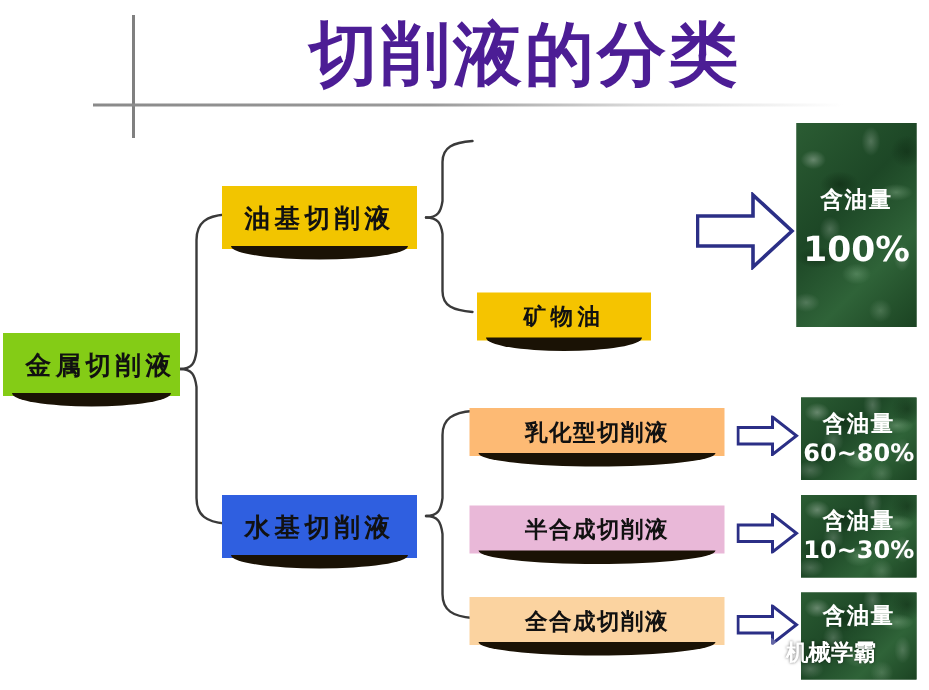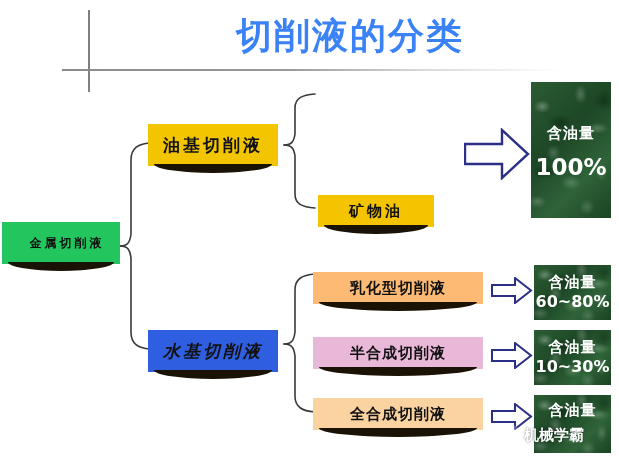--- a/index.html
+++ b/index.html
@@ -17,24 +17,24 @@
     position:absolute;left:88px;top:10px;width:2px;height:82px;
     background:#808080;
   }
   .hrule{
     position:absolute;left:62px;top:69px;height:2px;width:500px;
     background:linear-gradient(to right,#8a8a8a 0%,#9a9a9a 45%,#d8d8d8 72%,#ffffff 100%);
   }
   .title{
     position:absolute;left:160px;top:14px;width:380px;
     text-align:center;
-    font-size:36px;
+    font-size:46px;
     line-height:44px;
     font-weight:bold;
-    color:#3b82f6;
+    color:#4c1d95;
     letter-spacing:2px;
     font-family:"DejaVu Sans","Liberation Sans",sans-serif;
     white-space:nowrap;
   }
 
   
   .node{
     position:absolute;
     box-sizing:border-box;
     display:flex;align-items:center;justify-content:center;
@@ -52,34 +52,33 @@
     left:6px;right:6px;
     bottom:-7px;
     height:9px;
     background:#1a1205;
     border-radius:0 0 50% 50%/0 0 100% 100%;
     z-index:-1;
   }
 
   .root{
     left:2px;top:222px;width:118px;height:42px;
-    background:#22c55e;
-    font-size:12px;
+    background:#84cc16;
+    font-size:17px;
     padding-left:12px;
   }
   .oilbase{
     left:148px;top:124px;width:130px;height:42px;
     background:#f2c500;
     font-size:17px;
   }
   .waterbase{
     left:148px;top:330px;width:130px;height:42px;
     background:#2f5fe0;
     font-size:17px;
-    font-style:italic;
   }
   .leaf-yellow{
     left:318px;width:116px;height:32px;
     background:#f5c400;
     font-size:15px;
   }
   .leaf-wide{
     left:313px;width:170px;height:32px;
     font-size:15px;
     letter-spacing:1px;

